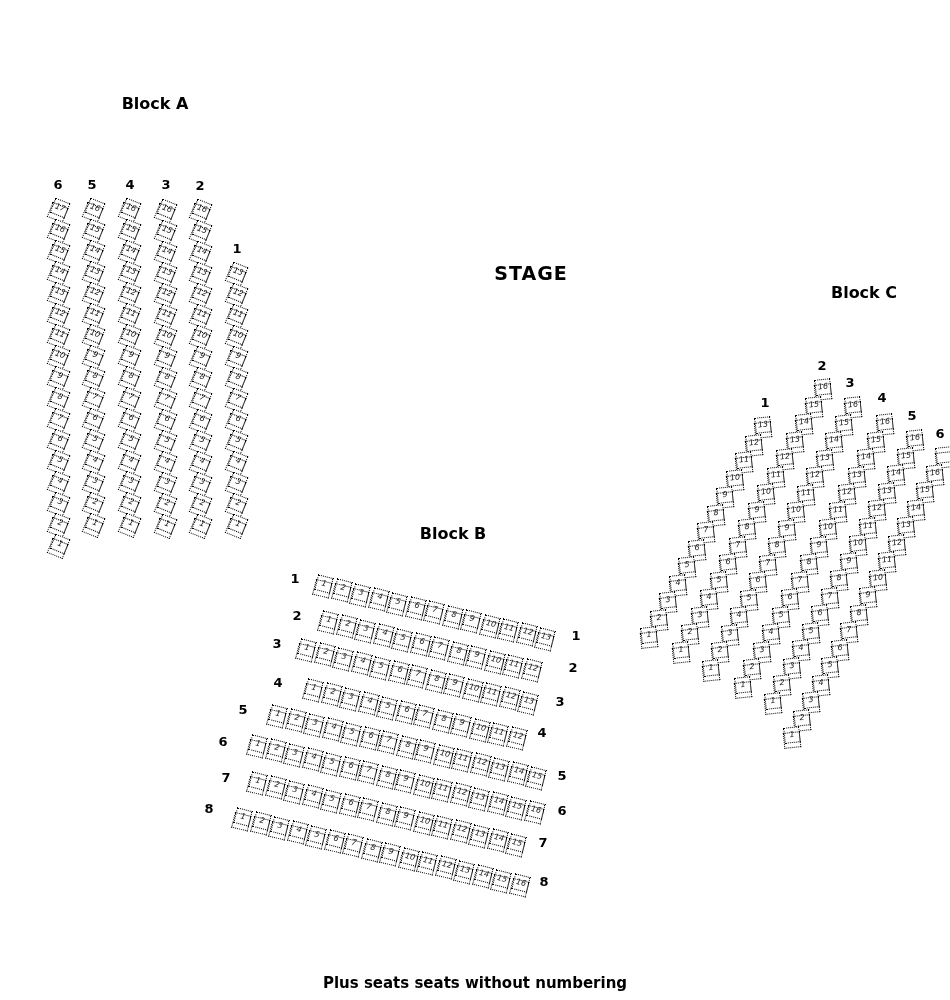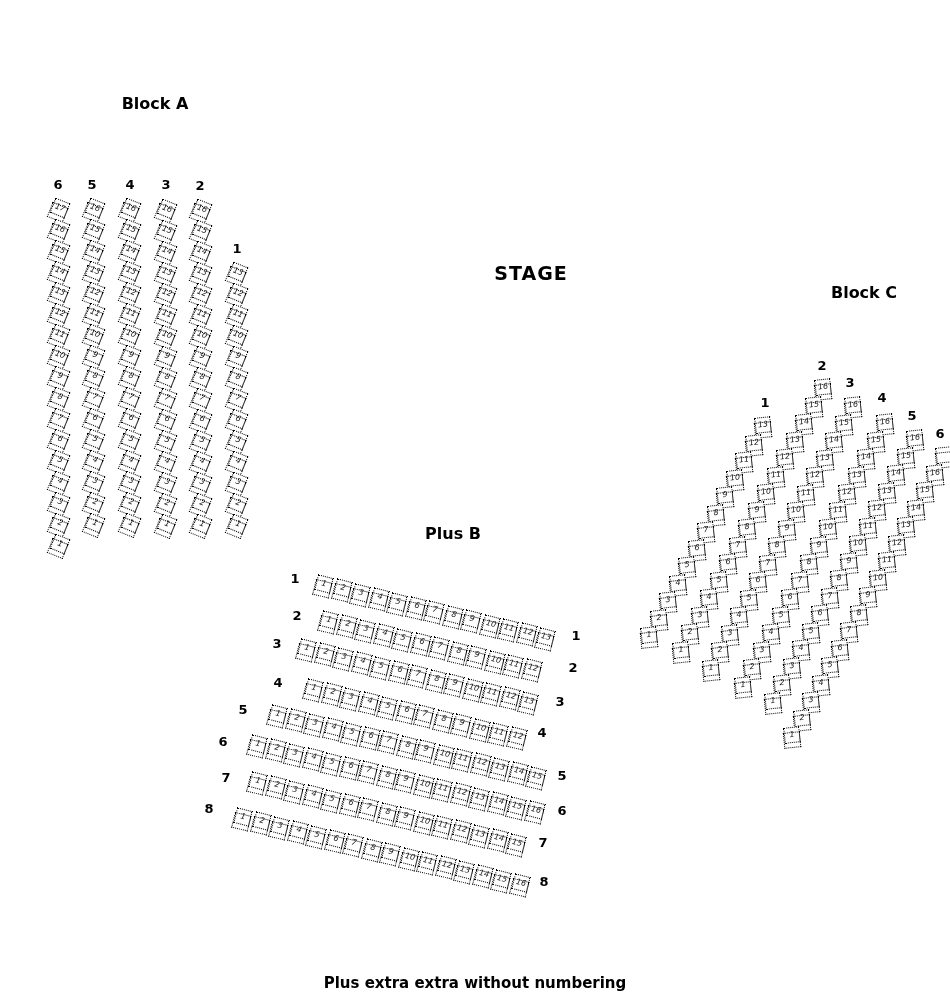--- a/index.html
+++ b/index.html
@@ -36,24 +36,24 @@
     content:"";position:absolute;left:-2px;top:4px;width:15px;height:14px;
     border:1px dotted #000;pointer-events:none;
   }
   .seat .n{position:relative;z-index:1;}
 </style>
 </head>
 <body>
 
 <div id="canvas">
   <h2 class="btitle t-a">Block A</h2>
-  <h2 class="btitle t-b">Plus B</h2>
+  <h2 class="btitle t-b">Block B</h2>
   <h2 class="btitle t-c">Block C</h2>
   <div class="stage">STAGE</div>
-  <div class="footer">Plus extra extra without numbering</div>
+  <div class="footer">Plus seats seats without numbering</div>
   <div id="seats-root">
       <div class="glabel" style="left: 58px; top: 184px;">6</div>
       <div class="seat" style="left: 52px; top: 200px; transform: rotate(22deg);">
         <span class="n">17</span>
       </div>
       <div class="seat" style="left: 52px; top: 221px; transform: rotate(22deg);">
         <span class="n">16</span>
       </div>
       <div class="seat" style="left: 52px; top: 242px; transform: rotate(22deg);">
         <span class="n">15</span>

